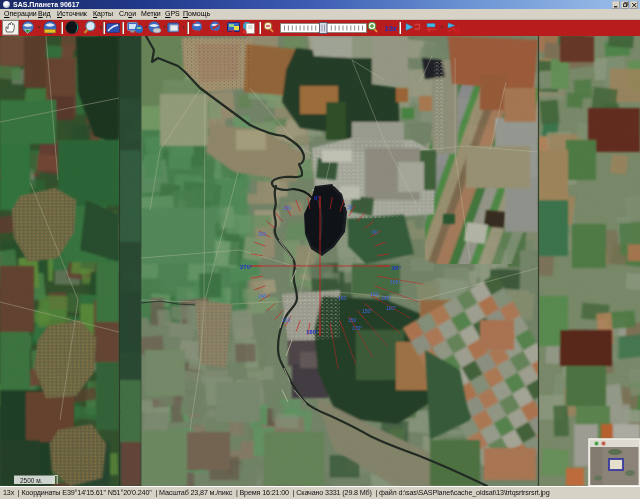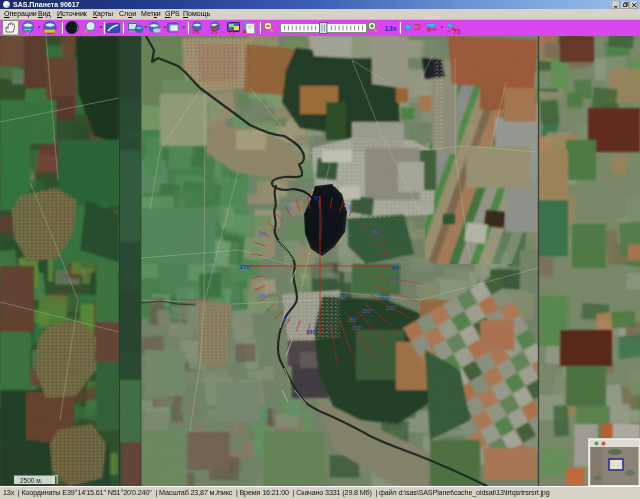--- a/index.html
+++ b/index.html
@@ -1,21 +1,21 @@
 <!DOCTYPE html>
 <html><head><meta charset="utf-8"><style>
 *{margin:0;padding:0;box-sizing:border-box}
 body{width:640px;height:499px;overflow:hidden;font-family:"Liberation Sans",sans-serif;background:#d6d2c6}
 #win{position:relative;width:640px;height:499px}
 #title{position:absolute;left:0;top:0;width:640px;height:9px;background:linear-gradient(90deg,#1a2a64 0%,#21398a 22%,#3c5cb2 48%,#6f97d5 75%,#9dc0ea 100%);color:#fff;font-size:7px;font-weight:bold;line-height:9px}
 #title .ttxt{position:absolute;left:13px;top:0}
 #title .ico{position:absolute;left:3px;top:1px;width:7px;height:7px;border-radius:50%;background:radial-gradient(circle at 40% 35%,#ffffff 15%,#e8ecf0 45%,#9aa8c0 75%,#5a6e96)}
 #menubar{position:absolute;left:0;top:9px;width:640px;height:11px;background:#d6d2c6;font-size:7px;color:#000;border-bottom:1px solid #c0bcb0}
 #menubar span{position:absolute;top:1px}
-#toolbar{position:absolute;left:0;top:20px;width:640px;height:16px;background:#d946ef}
+#toolbar{position:absolute;left:0;top:20px;width:640px;height:16px;background:#b91c1c}
 #status{position:absolute;left:0;top:486px;width:640px;height:13px;background:#d6d2c6;border-top:1px solid #fff;font-size:7.2px;color:#111;line-height:12px;white-space:nowrap;overflow:hidden}
 #status span{position:absolute;left:3px;top:0;letter-spacing:-0.15px}
 #map{position:absolute;left:0;top:36px;width:640px;height:450px}
 </style></head><body>
 <div id="win">
  <div id="title">
   <div class="ico"></div>
       <span class="ttxt">SAS.Планета 90617</span>
   <svg style="position:absolute;left:612px;top:1px" width="27" height="8" viewBox="0 0 27 8">
    <rect x="0.5" y="0.5" width="7" height="7" fill="#d6d2c6" stroke="#868276" stroke-width="0.6"></rect>

